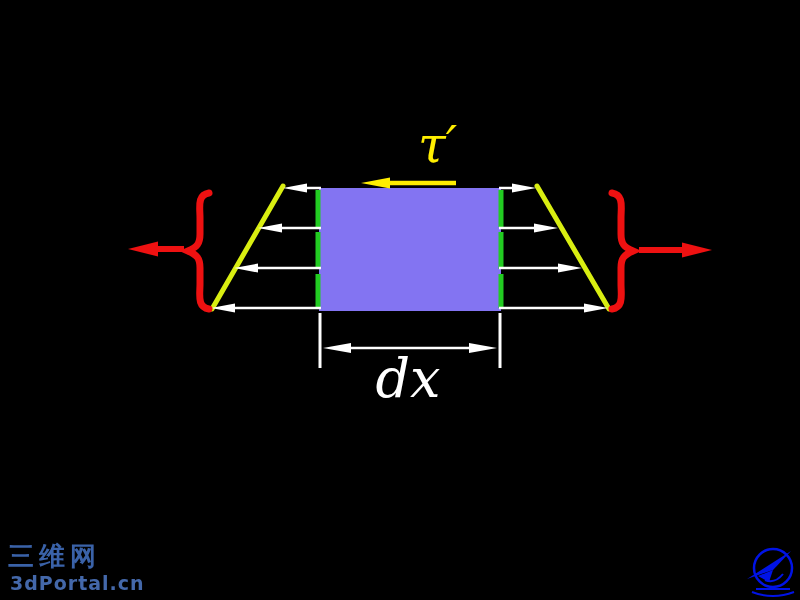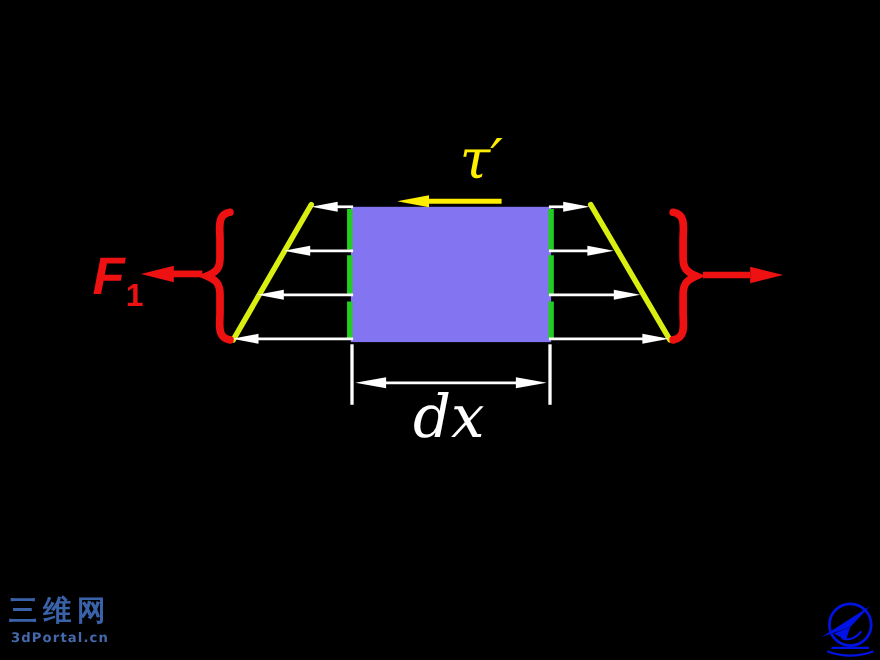--- a/index.html
+++ b/index.html
@@ -53,21 +53,21 @@
   }
   .wm-name {
     left: 8px; top: 543px;
     font-family: "DejaVu Sans", sans-serif; font-weight: bold;
     font-size: 26px; letter-spacing: 5px;
     color: var(--c-watermark, #3a62a8);
   }
   .wm-url {
     left: 10px; top: 574px;
     font-family: "DejaVu Sans", sans-serif; font-weight: bold;
-    font-size: 12px; letter-spacing: 1px;
+    font-size: 19px; letter-spacing: 1px;
     color: var(--c-watermark_sub, #4468aa);
   }
 </style>
 </head>
 <body>
 
 <div class="stage">
 
   <svg class="diagram" width="800" height="600" viewBox="0 0 800 600">
 
@@ -131,20 +131,19 @@
       <polygon class="logo-fill" points="747,579 791,551 773,570"></polygon>
       <polygon class="logo-fill" points="758,576 773,570 769,582"></polygon>
       <path class="logo-thin" d="M765,580 q10,4 18,-6"></path>
       <path class="logo-thin" d="M756,589 h34"></path>
       <path class="logo-thin" d="M752,592 q21,8 42,0"></path>
     </g>
   </svg>
 
   <div class="lbl tau-label">τ′</div>
 
-  <div class="lbl force-label force-left"><span>F</span><span class="sub">1</span></div>
 
 
   <div class="lbl dx-label">dx</div>
 
   <div class="lbl wm-name">三维网</div>
   <div class="lbl wm-url">3dPortal.cn</div>
 </div>
 
 </body></html>

